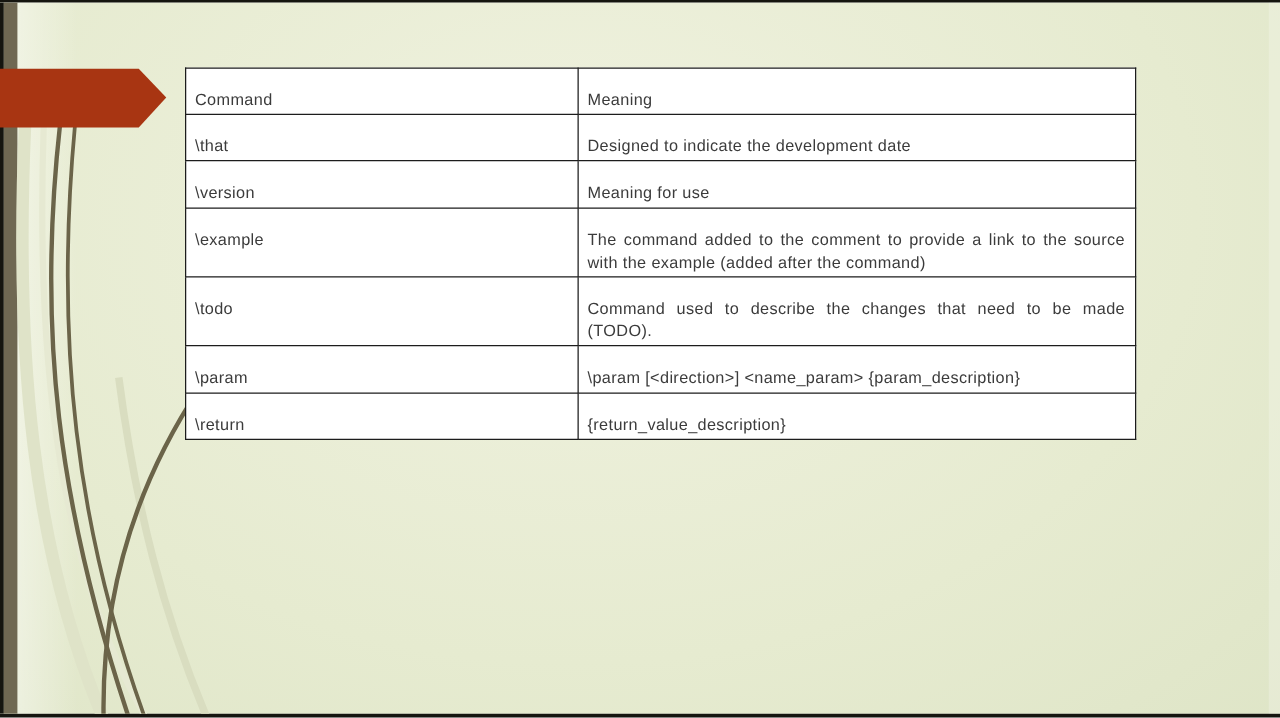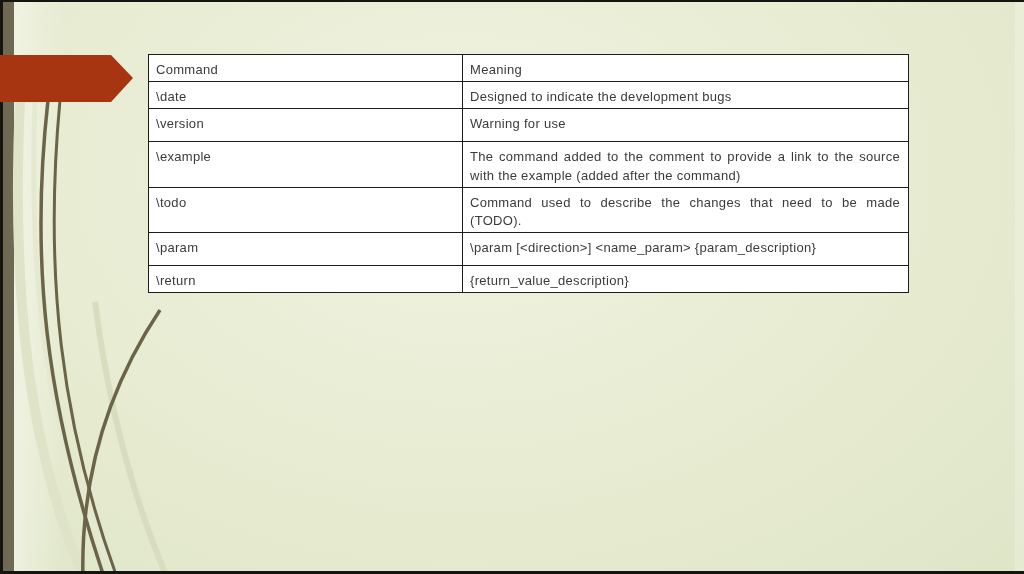--- a/index.html
+++ b/index.html
@@ -44,21 +44,21 @@
     border-collapse: collapse;
     width: 760px;
     table-layout: fixed;
     background: #ffffff;
   }
   .cmd-table col.c1 { width: 314px; }
   .cmd-table col.c2 { width: 446px; }
   .cmd-table th, .cmd-table td {
     border: 1.6px solid var(--table-border);
     vertical-align: top;
-    padding: 6px 8px 2px 7px;
+    padding: 16px 8px 2px 7px;
     font-size: 13px;
     font-weight: normal;
     letter-spacing: 0.3px;
     color: var(--text-color);
     line-height: 1.4;
     text-align: left;
     overflow: hidden;
   }
   .cmd-table td.meaning { text-align: justify; }
   .cmd-table thead tr     { height: 21px; }
@@ -103,26 +103,26 @@
           <col class="c2">
         </colgroup>
       <thead>
         <tr>
           <th>Command</th>
           <th>Meaning</th>
         </tr>
       </thead>
       <tbody>
         <tr>
-          <td class="command">\date</td>
-          <td class="meaning">Designed to indicate the development bugs</td>
+          <td class="command">\that</td>
+          <td class="meaning">Designed to indicate the development date</td>
         </tr>
         <tr>
           <td class="command">\version</td>
-          <td class="meaning">Warning for use</td>
+          <td class="meaning">Meaning for use</td>
         </tr>
         <tr>
           <td class="command">\example</td>
           <td class="meaning">The command added to the comment to provide a link to the source with the example (added after the command)</td>
         </tr>
         <tr>
           <td class="command">\todo</td>
           <td class="meaning">Command used to describe the changes that need to be made (TODO).</td>
         </tr>
         <tr>

